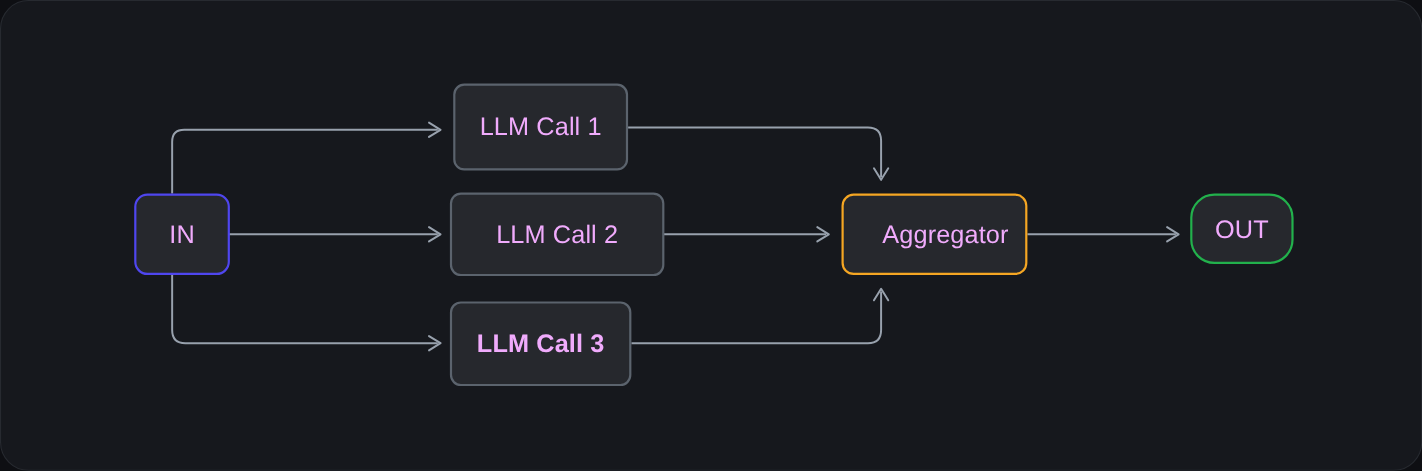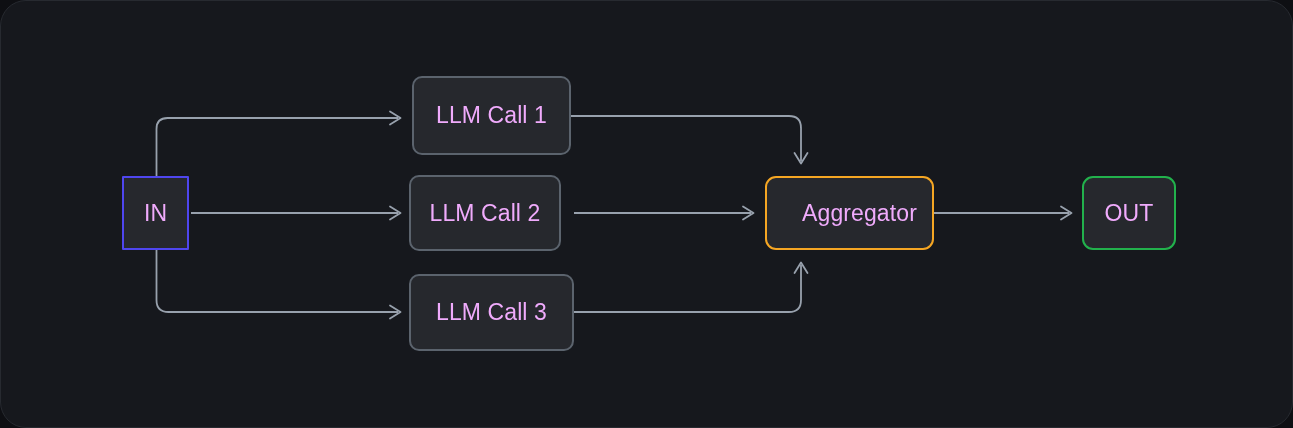--- a/index.html
+++ b/index.html
@@ -43,47 +43,48 @@
     font-size: 23px;
     letter-spacing: 0.1px;
     z-index: 2;
   }
   .node-label {
     display: block;
     white-space: nowrap;
   }
   
   #node-in {
-    left: 121px; top: 175px; width: 67px; height: 74px;
+    left: 121px; top: 175px; width: 87px; height: 74px;
     border-color: #4f46ef;
-    border-radius: 1px;
+    border-radius: 12px;
   }
   #node-llm1 {
     left: 411px; top: 75px; width: 159px; height: 79px;
     border-color: #5b636d;
   }
   #node-llm2 {
-    left: 408px; top: 174px; width: 152px; height: 76px;
+    left: 408px; top: 174px; width: 195px; height: 76px;
     border-color: #5b636d;
     justify-content: center;
   }
   #node-llm3 {
     left: 408px; top: 273px; width: 165px; height: 77px;
     border-color: #5b636d;
+    font-weight: bold;
   }
   #node-aggregator {
     left: 764px; top: 175px; width: 169px; height: 74px;
     border-color: #f5a623;
     border-radius: 11px;
     padding-left: 20px;
   }
   #node-out {
-    left: 1081px; top: 175px; width: 94px; height: 74px;
+    left: 1081px; top: 175px; width: 94px; height: 64px;
     border-color: #22b14c;
-    border-radius: 11px;
+    border-radius: 22px;
   }
 </style>
 </head>
 <body>
 
 <div id="canvas">
 
   <svg id="edge-layer" viewBox="0 0 1293 428" width="1293" height="428" fill="none">
 
     <path d="M155.5,175 L155.5,128 Q155.5,117 166.5,117 L397,117" stroke="#98a1ad" stroke-width="1.8" fill="none"></path>

